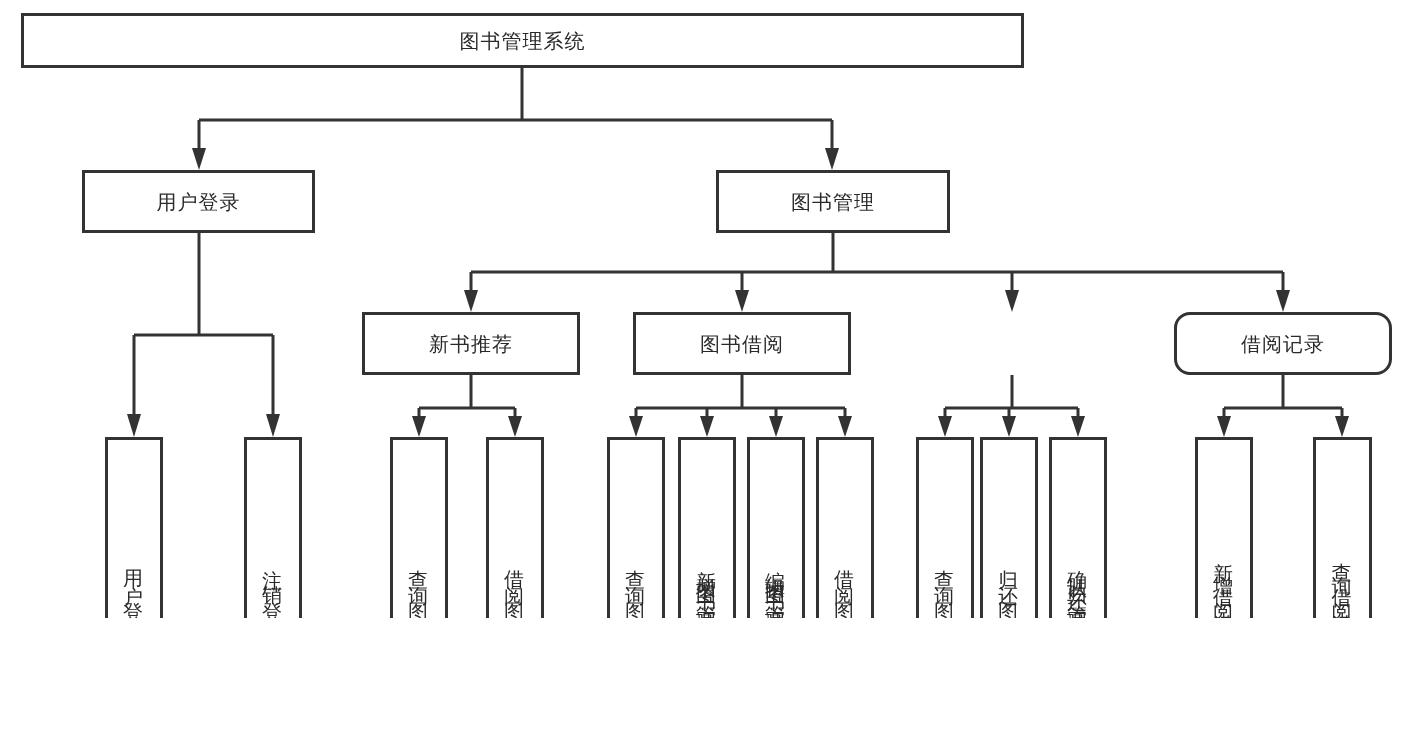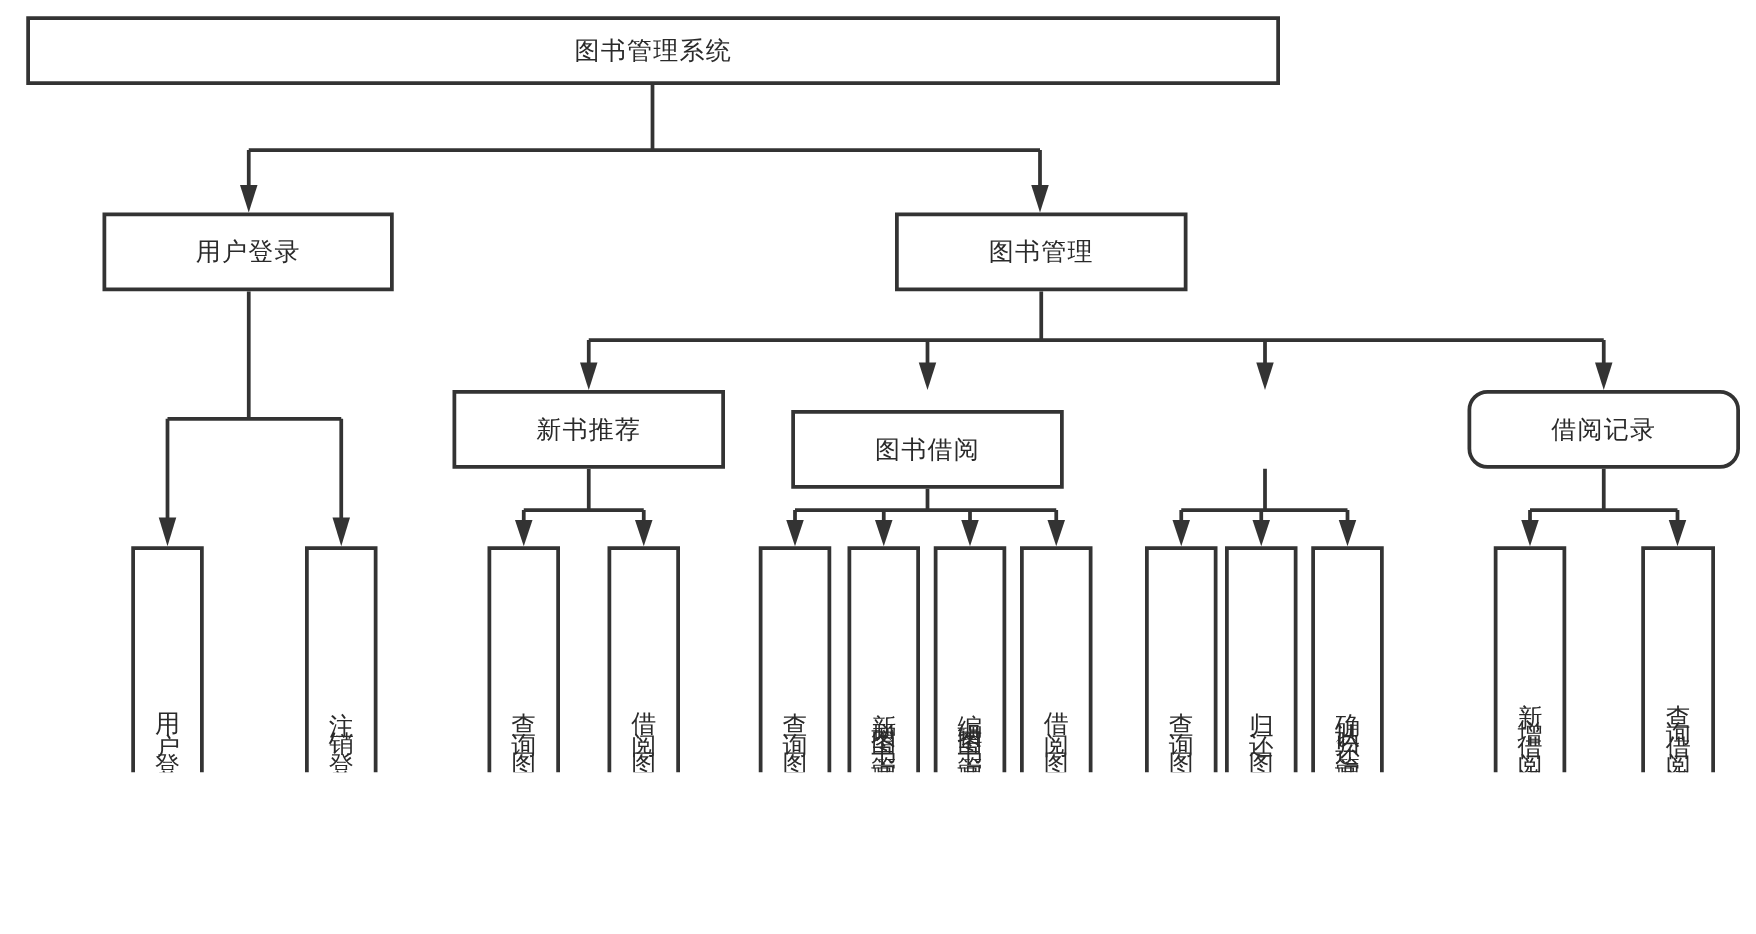--- a/index.html
+++ b/index.html
@@ -163,21 +163,21 @@
   <div class="box h" style="left:82px; top:170px; width:233px; height:63px;">
     <span>用户登录</span>
   </div>
   <div class="box h" style="left:362px; top:312px; width:218px; height:63px;">
     <span>新书推荐</span>
   </div>
 
   <div class="box h" style="left:716px; top:170px; width:234px; height:63px;">
     <span>图书管理</span>
   </div>
-  <div class="box h" style="left:633px; top:328px; width:218px; height:63px;">
+  <div class="box h" style="left:633px; top:312px; width:218px; height:63px;">
     <span>图书借阅</span>
   </div>
   <div class="box h" style="left:1174px; top:312px; width:218px; height:63px;border-radius:16px;">
     <span>借阅记录</span>
   </div>
 
   <div class="box v" style="left:105px; top:437px; width:58px; height:298px;">
     <span class="vlabel">用户登录</span>
   </div>
   <div class="box v" style="left:244px; top:437px; width:58px; height:298px;">

